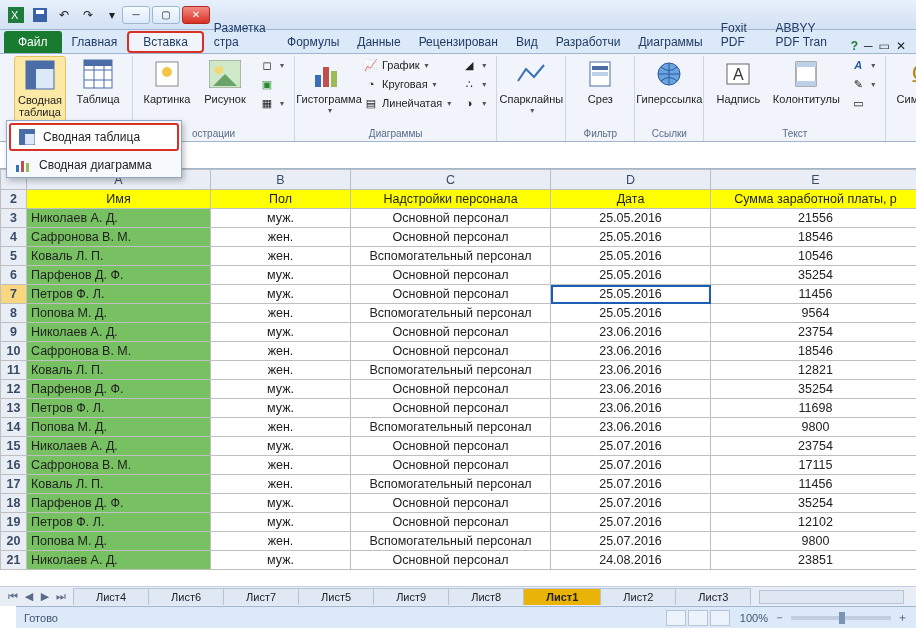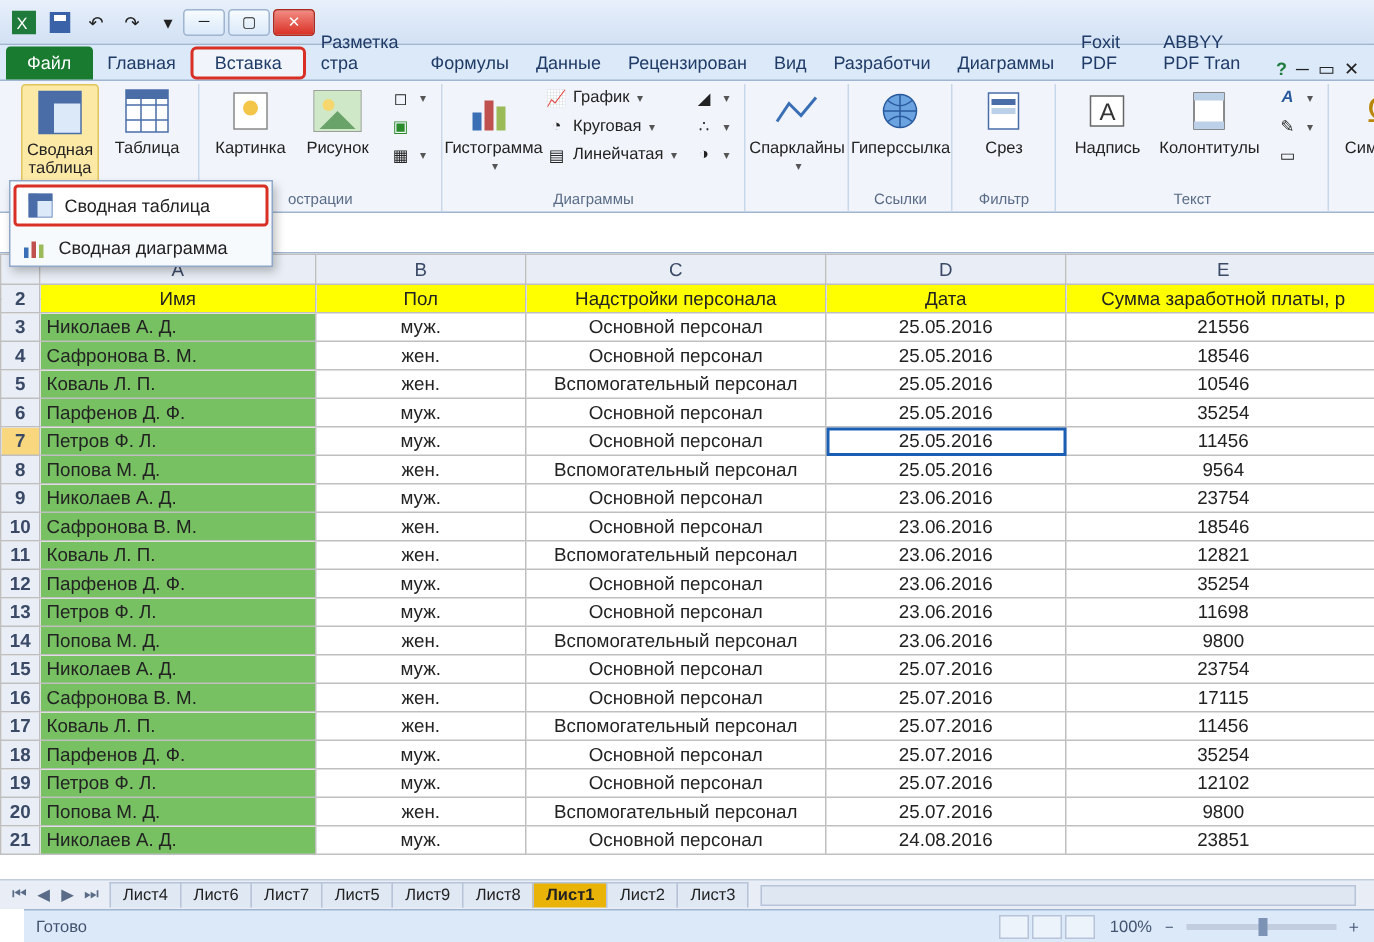--- a/index.html
+++ b/index.html
@@ -48,21 +48,21 @@
   .rowhead { background:#e9eef6; text-align:center; width:26px; font-size:11px; color:#3a4a66;}
   .rowhead.sel { background:#f9d77e;}
   .hdr-row td { background:yellow; font-weight:normal; text-align:center;}
   .name-cell { background:#77c162; }
   .c-center { text-align:center; }
   td.sel-cell { outline:2px solid #1a5fb4; outline-offset:-2px; background:#fff;}
   
   .sheet-bar { position:absolute; bottom:22px; left:0; right:0; height:20px; background:#e9eef6; border-top:1px solid #c2cee0; display:flex; align-items:center; font-size:11px; }
   .sheet-nav { display:flex; gap:2px; padding:0 6px;}
   .sheet-nav span { width:14px; text-align:center; color:#5a6b87;}
-  .sheet-tab { padding:2px 8px; border:1px solid #b6c3d8; border-bottom:none; background:#dfe8f3; margin-left:-1px;}
+  .sheet-tab { padding:2px 22px; border:1px solid #b6c3d8; border-bottom:none; background:#dfe8f3; margin-left:-1px;}
   .sheet-tab.active { background:#eab308; font-weight:bold;}
   .hscroll { flex:1; margin:0 12px 0 8px; height:14px; background:#dfe7f2; border:1px solid #b6c3d8;}
   
   .statusbar { position:absolute; bottom:0; left:16px; right:0; height:22px; background:#dbe9f9; border-top:1px solid #9fb5d0; display:flex; align-items:center; padding:0 8px; font-size:11px; color:#43536f;}
   .statusbar .spacer { flex:1;}
   .viewbtns { display:flex; gap:2px; margin-right:10px;}
   .viewbtns .vb { width:20px; height:16px; border:1px solid #b6c3d8; background:#edf3fb;}
   .zoom { display:flex; align-items:center; gap:6px;}
   .zoom .track { width:100px; height:4px; background:#c2cee0; position:relative;}
   .zoom .thumb { position:absolute; left:48px; top:-4px; width:6px; height:12px; background:#7c93b6;}
@@ -247,45 +247,45 @@
           <span class="dd">▾</span>
       </div>
     </div>
     <div class="group-label">&nbsp;</div>
   </div>
 
   <div class="group">
     <div class="group-items">
       <div class="bigbtn">
         <div class="ic">
-            <svg width="30" height="28">
-              <circle cx="15" cy="14" r="11" fill="#6aa3e0" stroke="#2a5a9e"></circle>
-              <path d="M4 14 H26 M15 3 V25 M7 7 Q15 14 23 7 M7 21 Q15 14 23 21" stroke="#2a5a9e" fill="none"></path>
-            </svg>
-          </div>
-        <span>Гиперссылка</span>
-      </div>
-    </div>
-    <div class="group-label">Ссылки</div>
-  </div>
-
-  <div class="group">
-    <div class="group-items">
-      <div class="bigbtn">
-        <div class="ic">
             <svg width="28" height="28">
               <rect x="4" y="2" width="20" height="24" fill="#fff" stroke="#4a6da8"></rect>
               <rect x="6" y="6" width="16" height="4" fill="#4a6da8"></rect>
               <rect x="6" y="12" width="16" height="4" fill="#bcd0e8"></rect>
             </svg>
           </div>
         <span>Срез</span>
       </div>
     </div>
     <div class="group-label">Фильтр</div>
+  </div>
+
+  <div class="group">
+    <div class="group-items">
+      <div class="bigbtn">
+        <div class="ic">
+            <svg width="30" height="28">
+              <circle cx="15" cy="14" r="11" fill="#6aa3e0" stroke="#2a5a9e"></circle>
+              <path d="M4 14 H26 M15 3 V25 M7 7 Q15 14 23 7 M7 21 Q15 14 23 21" stroke="#2a5a9e" fill="none"></path>
+            </svg>
+          </div>
+        <span>Гиперссылка</span>
+      </div>
+    </div>
+    <div class="group-label">Ссылки</div>
   </div>
 
   <div class="group">
     <div class="group-items">
       <div class="bigbtn">
         <div class="ic">
             <svg width="28" height="28">
               <rect x="3" y="4" width="22" height="20" fill="#fff" stroke="#666"></rect>
               <text x="9" y="20" font-size="16" fill="#333">A</text>
             </svg>

